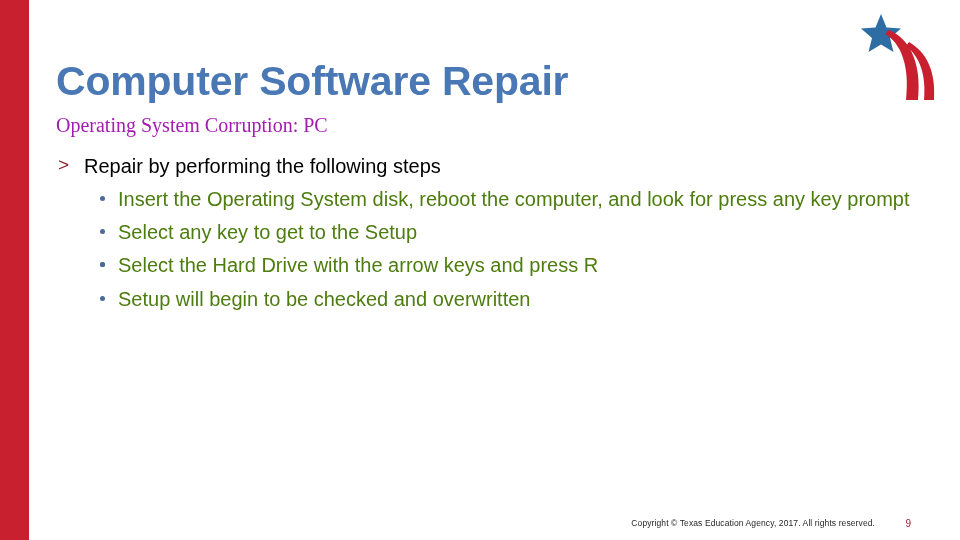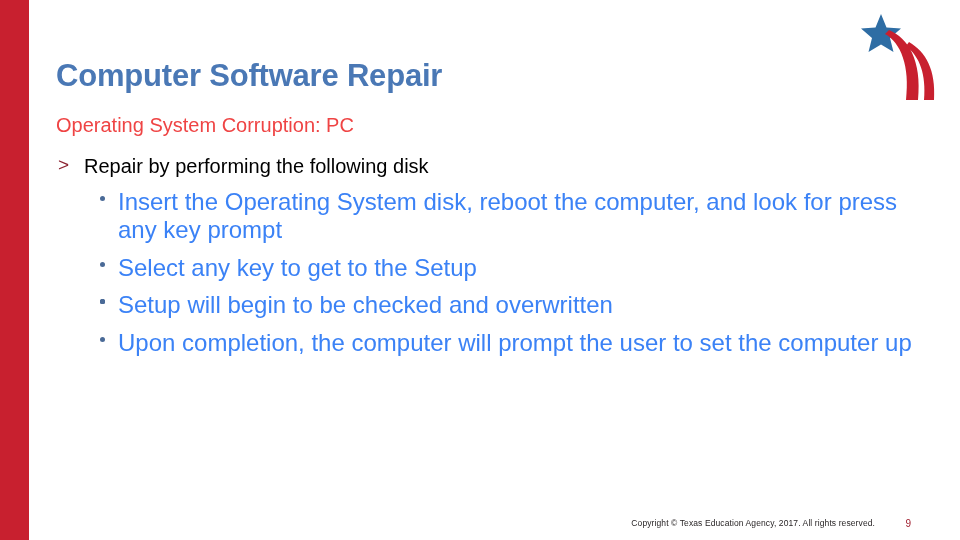--- a/index.html
+++ b/index.html
@@ -40,41 +40,42 @@
     width: 96px;
     height: 92px;
   }
 
   
   #title {
     position: absolute;
     left: 56px;
     top: 59px;
     width: 780px;
-    font-size: 31px;
+    font-size: 41px;
     font-weight: bold;
     color: #4A78B5;
     letter-spacing: -0.2px;
     line-height: 1.1;
     white-space: nowrap;
   }
 
   
   #body-area {
     position: absolute;
     left: 56px;
     top: 112px;
     width: 880px;
   }
 
   .subtitle {
     font-size: 20px;
-    color: #ef4444;
+    color: #a21caf;
     line-height: 1.35;
     margin-bottom: 13px;
+    font-family: Liberation Serif, serif;
   }
 
   
   .lvl1 {
     position: relative;
     padding-left: 28px;
     font-size: 20px;
     color: #000000;
     line-height: 1.4;
     margin-bottom: 8px;
@@ -90,22 +91,22 @@
 
   
   .lvl2-list {
     margin: 0;
     padding: 0;
     list-style: none;
   }
   .lvl2 {
     position: relative;
     padding-left: 62px;
-    font-size: 24px;
-    color: #3b82f6;
+    font-size: 20px;
+    color: #4d7c0f;
     line-height: 1.16;
     margin-bottom: 10px;
     max-width: 876px;
   }
   .lvl2 .dot {
     position: absolute;
     left: 44px;
     top: 8px;
     width: 5px;
     height: 5px;
@@ -157,45 +158,42 @@
   </svg>
 
   <div id="title">Computer Software Repair</div>
 
   <div id="body-area">
 
     <div class="subtitle">Operating System Corruption: PC</div>
 
     <div class="lvl1">
       <span class="marker">&gt;</span>
-      <span>Repair by performing the following disk</span>
+      <span>Repair by performing the following steps</span>
     </div>
 
     <ul class="lvl2-list">
       <li class="lvl2">
         <span class="dot"></span>
         <span>Insert the Operating System disk, reboot the computer, and look for press any key prompt</span>
       </li>
       <li class="lvl2">
         <span class="dot"></span>
         <span>Select any key to get to the Setup</span>
       </li>
       <li class="lvl2">
         <span class="dot"></span>
       </li>
       <li class="lvl2">
         <span class="dot"></span>
+        <span>Select the Hard Drive with the arrow keys and press R</span>
       </li>
       <li class="lvl2">
         <span class="dot"></span>
         <span>Setup will begin to be checked and overwritten</span>
-      </li>
-      <li class="lvl2">
-        <span class="dot"></span>
-        <span>Upon completion, the computer will prompt the user to set the computer up</span>
       </li>
     </ul>
 
   </div>
 
   <div id="footer">
     <div id="copyright">Copyright © Texas Education Agency, 2017. All rights reserved.</div>
     <div id="page-number">9</div>
   </div>
 

